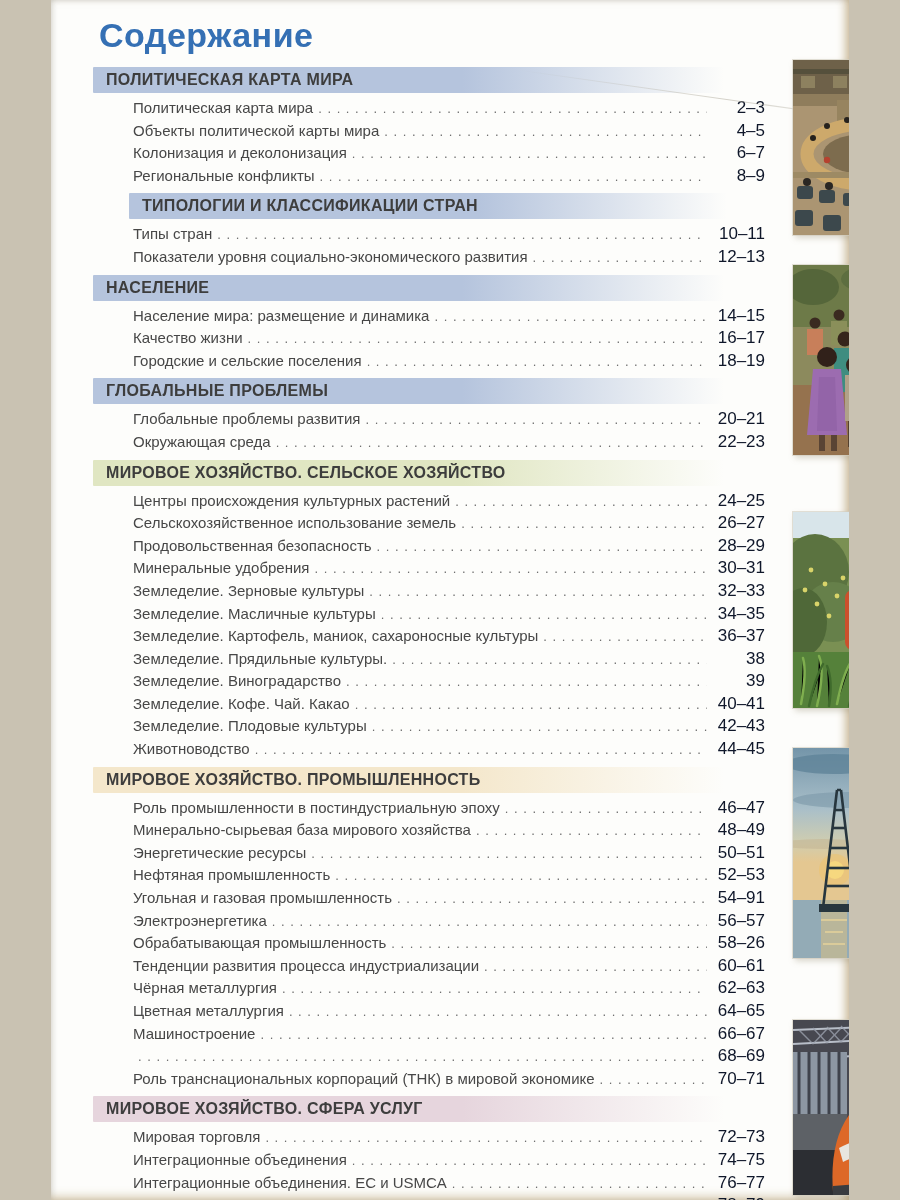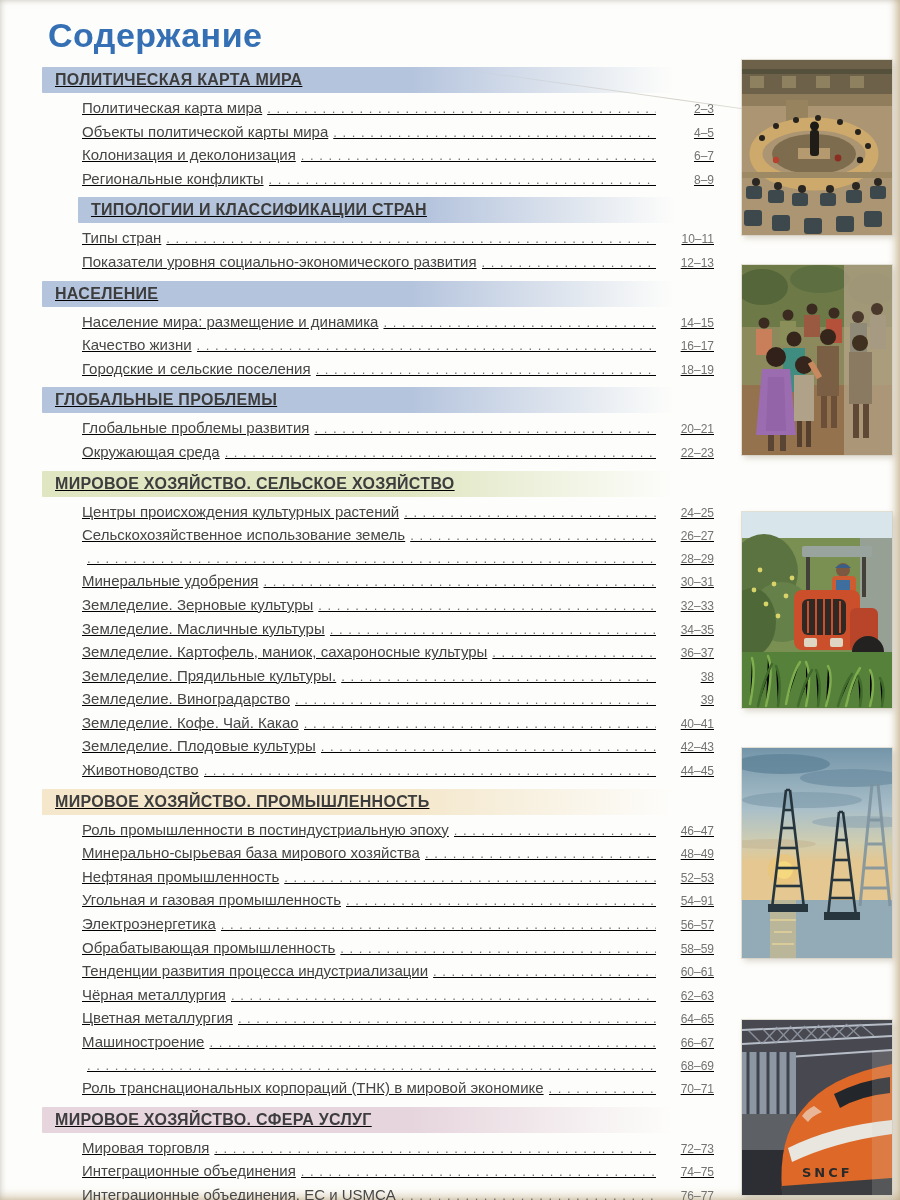--- a/index.html
+++ b/index.html
@@ -3,42 +3,42 @@
 <meta charset="utf-8">
 <style>
   html,body{margin:0;padding:0;}
   body{
     background:#c9c2b2;
     font-family:"Liberation Sans", sans-serif;
     -webkit-font-smoothing:antialiased;
   }
   .page{
     position:relative;
-    width:900px;height:1200px;
+    width:798px;height:1200px;
     margin:0 auto;
     background:#fdfdfb;
     overflow:hidden;
     box-shadow:
       inset -9px 0 8px -5px rgba(176,150,104,.6),
       inset 0 -9px 8px -5px rgba(176,150,104,.45),
       inset 4px 0 6px -3px rgba(160,160,155,.35),
       inset 0 4px 6px -3px rgba(200,198,190,.5);
   }
   .page-title{
     margin:16px 0 12px 48px;
     font-size:34px;
     font-weight:bold;
     letter-spacing:.5px;
     color:#3570b4;
   }
   .toc{
     margin-left:42px;
     width:672px;
   }
-  .sec{margin-bottom:6px;text-decoration:underline;}
+  .sec{margin-bottom:6px;}
   .sec-bar{
     height:26px;
     line-height:26px;
     padding-left:13px;
     margin-bottom:4px;
     font-size:16px;
     font-weight:bold;
     letter-spacing:.3px;
     color:#3d3d3d;
     border-radius:1px;
@@ -61,22 +61,22 @@
     font-size:13px;
   }
   .leader::after{
     content:". . . . . . . . . . . . . . . . . . . . . . . . . . . . . . . . . . . . . . . . . . . . . . . . . . . . . . . . . . . . . . . . . . . . . . . .";
     letter-spacing:1px;
   }
   .pages{
     min-width:52px;
     text-align:right;
     white-space:nowrap;
-    font-size:12px;
-    color:#737373;
+    font-size:17px;
+    color:#0f172a;
   }
   .photo-col .photo{
     position:absolute;
     left:742px;
     width:150px;
     box-shadow:0 0 0 1px rgba(210,205,190,.6), 2px 3px 6px rgba(150,140,115,.35);
     background:#ccc;
     overflow:hidden;
   }
   .photo svg{display:block;}
@@ -176,20 +176,21 @@
           <span class="lbl">Центры происхождения культурных растений</span>
           <span class="leader"></span>
           <span class="pages">24–25</span>
         </div>
         <div class="entry">
           <span class="lbl">Сельскохозяйственное использование земель</span>
           <span class="leader"></span>
           <span class="pages">26–27</span>
         </div>
         <div class="entry">
+          <span class="lbl">Продовольственная безопасность</span>
           <span class="leader"></span>
           <span class="pages">28–29</span>
         </div>
         <div class="entry">
           <span class="lbl">Минеральные удобрения</span>
           <span class="leader"></span>
           <span class="pages">30–31</span>
         </div>
         <div class="entry">
           <span class="lbl">Земледелие. Зерновые культуры</span>
@@ -238,38 +239,43 @@
           <span class="lbl">Роль промышленности в постиндустриальную эпоху</span>
           <span class="leader"></span>
           <span class="pages">46–47</span>
         </div>
         <div class="entry">
           <span class="lbl">Минерально-сырьевая база мирового хозяйства</span>
           <span class="leader"></span>
           <span class="pages">48–49</span>
         </div>
         <div class="entry">
+          <span class="lbl">Энергетические ресурсы</span>
+          <span class="leader"></span>
+          <span class="pages">50–51</span>
+        </div>
+        <div class="entry">
           <span class="lbl">Нефтяная промышленность</span>
           <span class="leader"></span>
           <span class="pages">52–53</span>
         </div>
         <div class="entry">
           <span class="lbl">Угольная и газовая промышленность</span>
           <span class="leader"></span>
           <span class="pages">54–91</span>
         </div>
         <div class="entry">
           <span class="lbl">Электроэнергетика</span>
           <span class="leader"></span>
           <span class="pages">56–57</span>
         </div>
         <div class="entry">
           <span class="lbl">Обрабатывающая промышленность</span>
           <span class="leader"></span>
-          <span class="pages">58–59</span>
+          <span class="pages">58–26</span>
         </div>
         <div class="entry">
           <span class="lbl">Тенденции развития процесса индустриализации</span>
           <span class="leader"></span>
           <span class="pages">60–61</span>
         </div>
         <div class="entry">
           <span class="lbl">Чёрная металлургия</span>
           <span class="leader"></span>
           <span class="pages">62–63</span>

